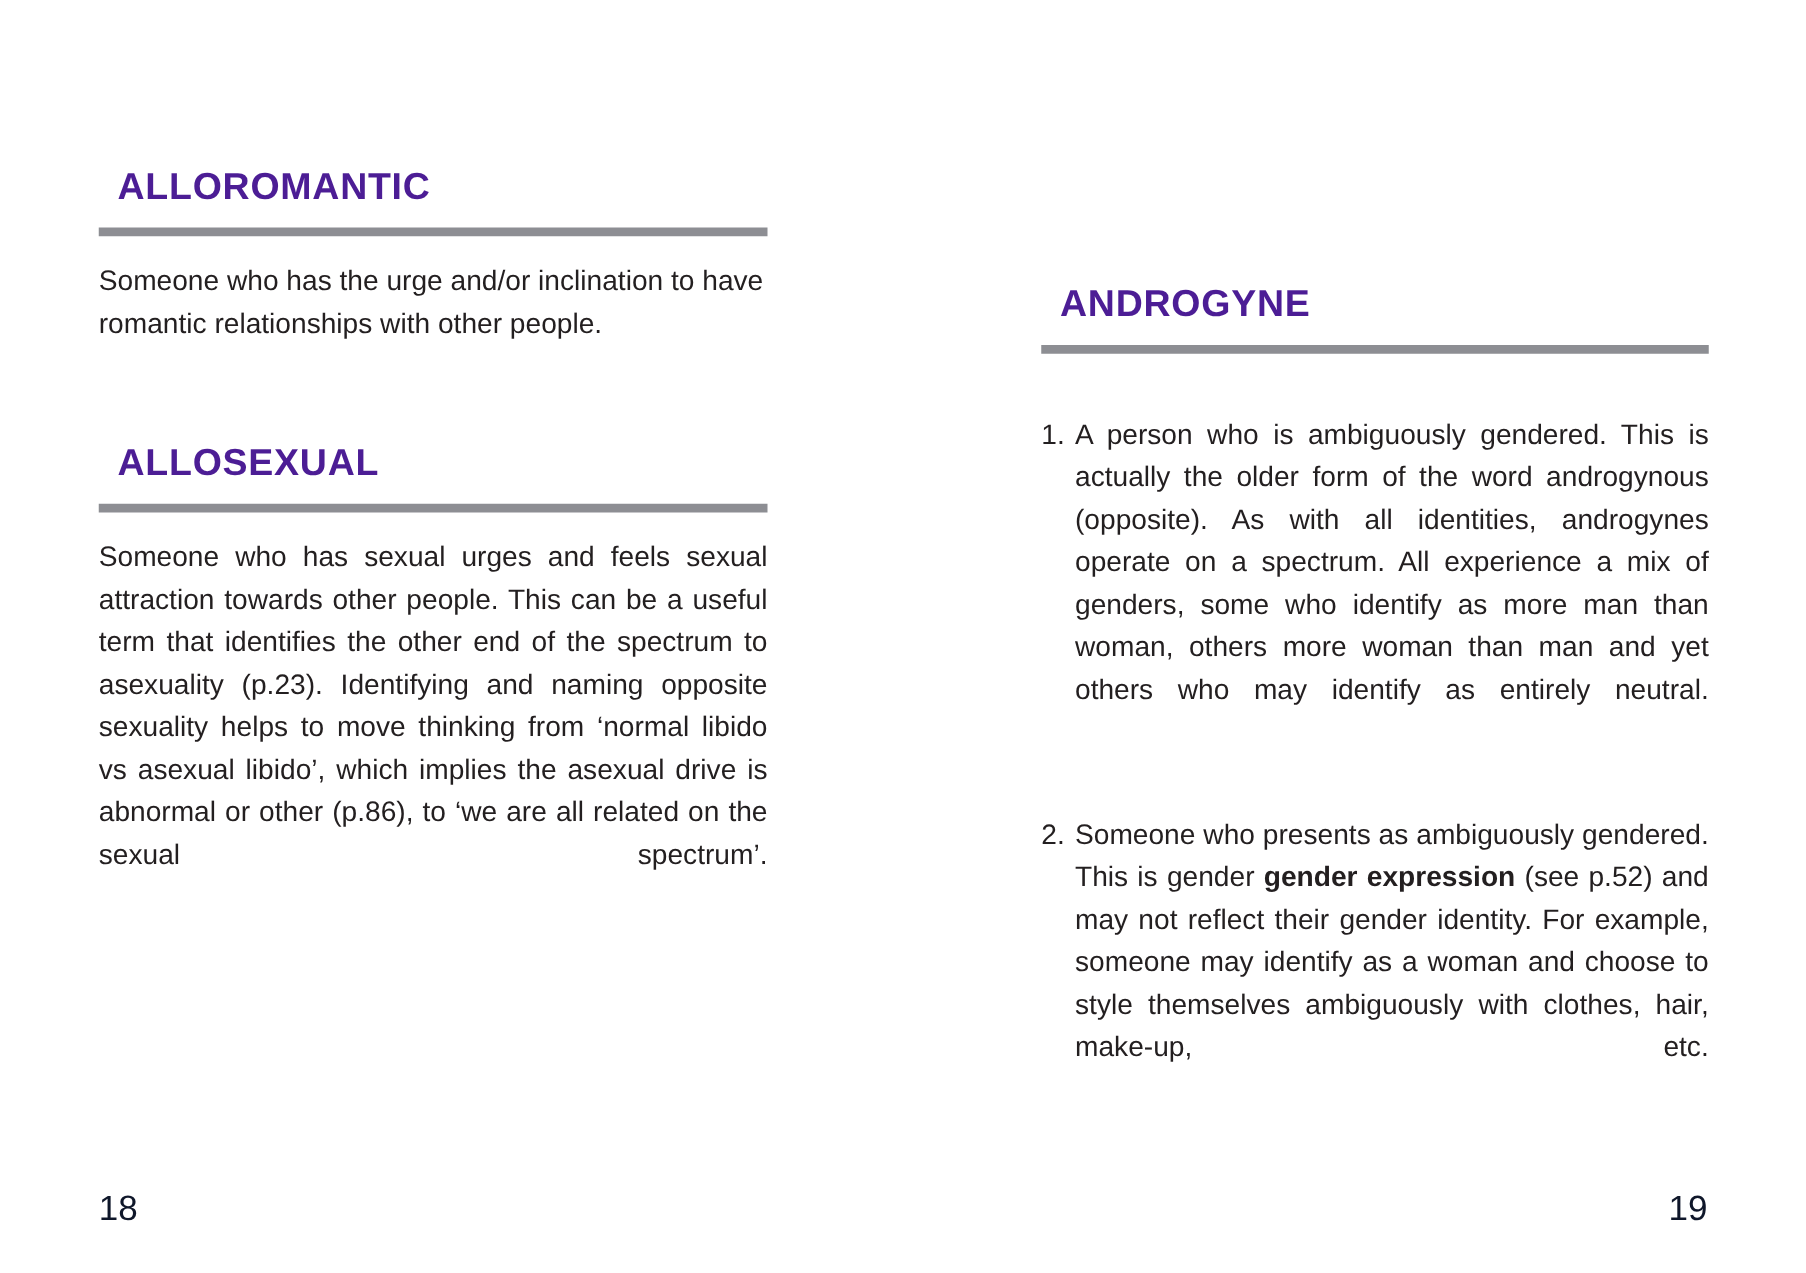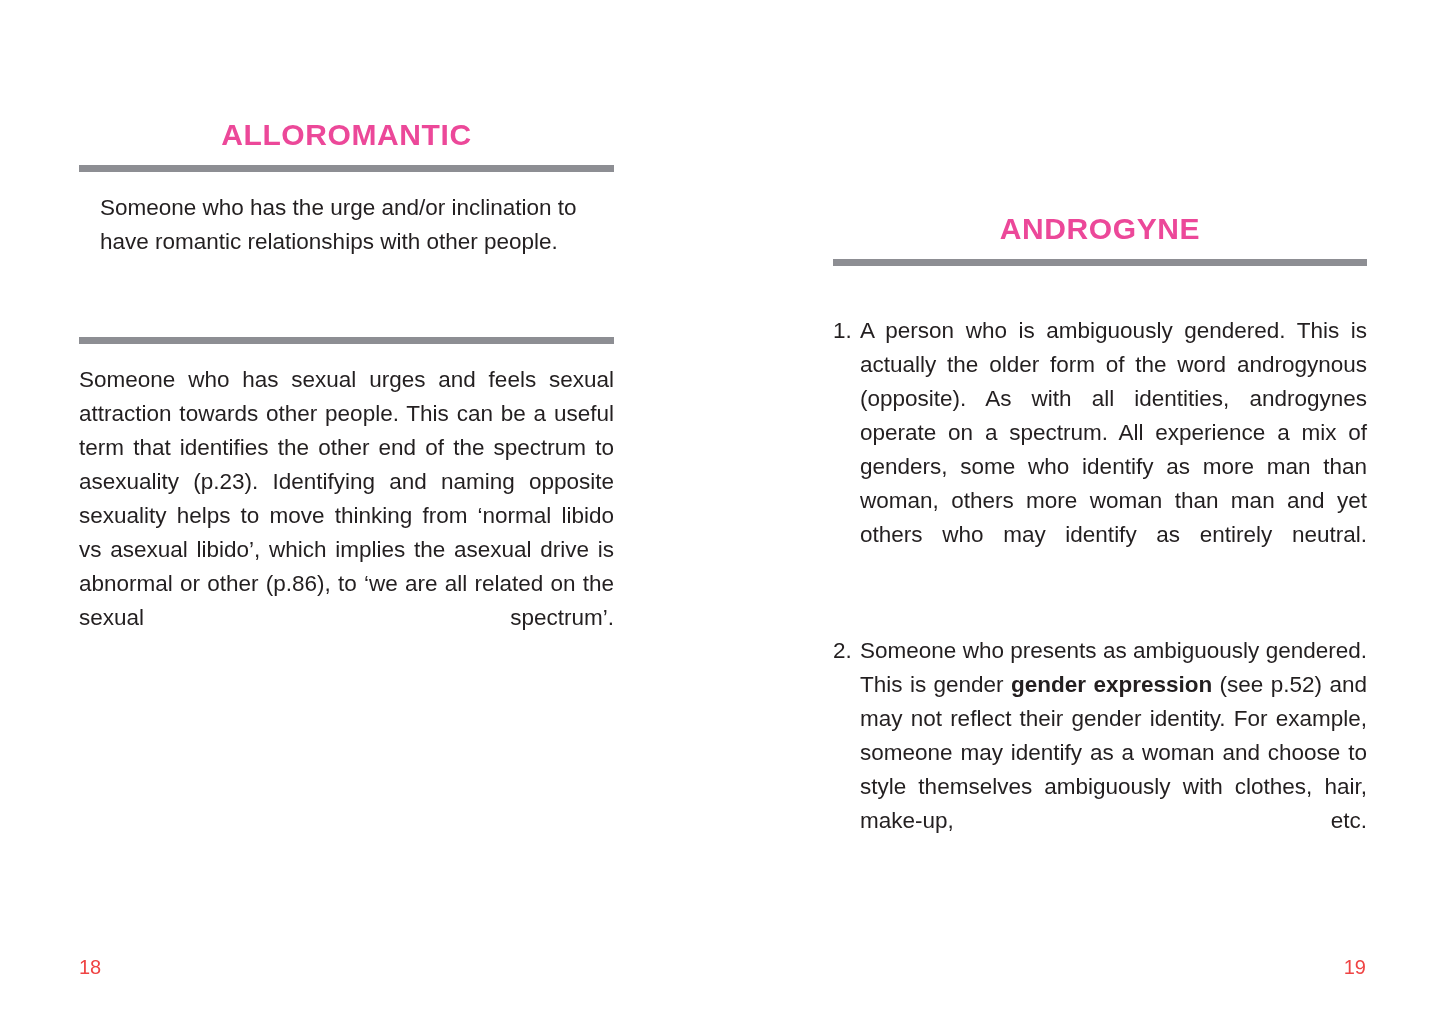--- a/index.html
+++ b/index.html
@@ -45,46 +45,45 @@
   
   .entry { margin: 0 0 0 0; }
   .entry + .entry { margin-top: 44px; }
 
   .entry-term {
     font-family: "Liberation Sans", sans-serif;
     font-weight: bold;
     font-size: 30px;
     line-height: 34px;
     letter-spacing: 0.6px;
-    color: #ec4899;
-    margin: 0;
+    color: #4c1d95;
+    margin: 15px;
     padding: 0;
     text-transform: uppercase;
-    text-align: center;
   }
 
   .entry-rule {
     height: 7px;
     background: #8d8e93;
     margin-top: 13px;
     margin-bottom: 19px;
     width: 100%;
   }
 
   .entry-def {
     font-family: "Liberation Sans", sans-serif;
     font-size: 22.5px;
     line-height: 34px;
     color: #231f20;
     margin: 0;
     text-align: justify;
     text-justify: inter-word;
     font-weight: normal;
   }
-  .entry-def.ragged { text-align: left; margin-left: 21px; }
+  .entry-def.ragged { text-align: left; }
   .entry-def b, .entry-def strong { font-weight: normal; }
 
   
   .def-list {
     margin: 0;
     padding: 0;
     list-style: none;
   }
   .def-item {
     position: relative;
@@ -111,43 +110,44 @@
   .entry-def::after {
     content: "";
     display: inline-block;
     width: 100%;
   }
 
   
   .folio {
     position: absolute;
     bottom: 38px;
-    font-size: 20px;
+    font-size: 28px;
     line-height: 26px;
-    color: #ef4444;
+    color: #0f172a;
     font-family: "Liberation Sans", sans-serif;
   }
   .folio-left  { left: 79px; }
   .folio-right { right: 79px; text-align: center; }
 </style>
 </head>
 <body>
 
 <div class="spread">
 
   <div class="page page-left">
     <div class="page-body">
 
       <section class="entry">
         <h2 class="entry-term">ALLOROMANTIC</h2>
         <div class="entry-rule"></div>
         <p class="entry-def ragged">Someone who has the urge and/or inclination to have romantic relationships with other people.</p>
       </section>
 
       <section class="entry">
+        <h2 class="entry-term">ALLOSEXUAL</h2>
         <div class="entry-rule"></div>
         <p class="entry-def"><span>Someone who has sexual urges and feels sexual attraction towards other people. This can be a useful term that identifies the other end of the spectrum to </span><b>asexuality</b><span> (p.23). Identifying and naming opposite sexuality helps to move thinking from ‘normal libido vs asexual libido’, which implies the asexual drive is abnormal or </span><b>other</b><span> (p.86), to ‘we are all related on the sexual spectrum’.</span></p>
       </section>
 
 
     </div>
   </div>
 
   <div class="page page-right">
     <div class="page-body">

